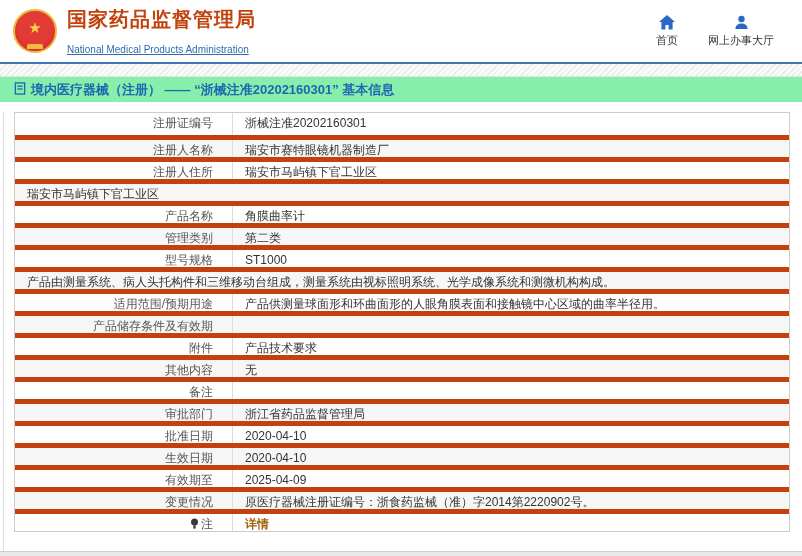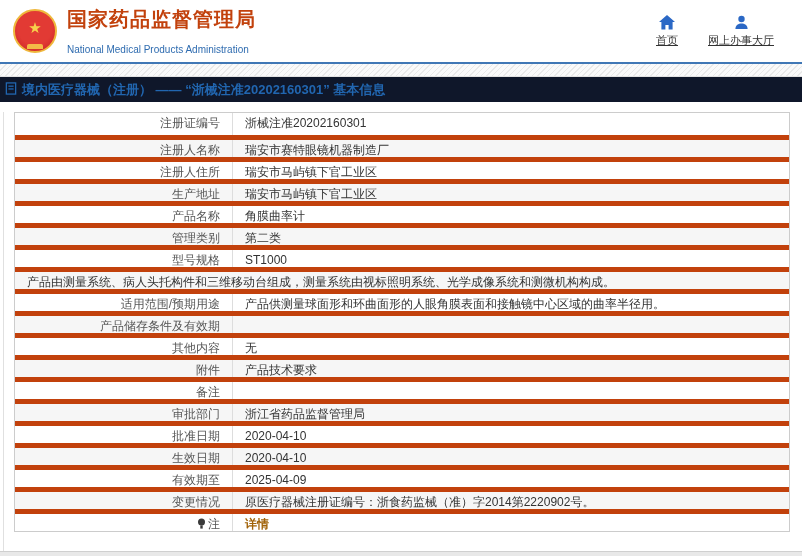--- a/index.html
+++ b/index.html
@@ -20,59 +20,59 @@
     border: 2px solid #efb83c;
     display: flex; align-items: center; justify-content: center;
   }
   .emblem-star { color: #f7d14b; font-size: 15px; line-height: 1; margin-top: -8px; }
   .emblem-base {
     position: absolute; left: 14px; bottom: 4px; width: 16px; height: 5px;
     background: #f7d14b; border-radius: 2px 2px 0 0; opacity: .85;
   }
   .brand-text { margin-left: 10px; }
   .brand-title { color: #c2410c; font-size: 20px; font-weight: bold; letter-spacing: 1px; line-height: 1.1; }
-  .brand-subtitle { color: #2f6cb0; font-size: 10px; margin-top: 14px; }
+  .brand-subtitle { color: #2f6cb0; font-size: 10px; margin-top: 14px; text-decoration: underline; }
 
   .data-query { display: flex; align-items: center; margin-left: 32px; gap: 6px; cursor: pointer; }
   .data-query-label { font-size: 16px; color: #2b2b2b; }
 
   .top-nav { margin-left: auto; display: flex; gap: 30px; margin-right: 28px; }
   .nav-item { display: flex; flex-direction: column; align-items: center; gap: 3px; cursor: pointer; }
-  .nav-item .nav-label { font-size: 11px; color: #333; white-space: nowrap; text-decoration: underline; }
+  .nav-item .nav-label { font-size: 11px; color: #333; white-space: nowrap; }
   .nav-icon svg { display: block; }
 
   
   .header-line { height: 2px; background: #4077b5; }
   .stripe-band {
     height: 13px;
     background: repeating-linear-gradient(135deg, #e9e9e9 0 1px, #fafafa 1px 4px);
     border-bottom: 1px solid #e3e3e3;
   }
 
   
   .breadcrumb-bar {
-    height: 25px; background: #0f172a;
+    height: 25px; background: #86efac;
     display: flex; align-items: center; gap: 5px;
-    padding-left: 5px;
+    padding-left: 14px;
   }
   .breadcrumb-text { color: #2166b0; font-size: 13px; font-weight: 600; }
 
   
   .content { border-left: 1px solid #e0e0e0; margin-left: 3px; padding-bottom: 2px; min-height: 455px; }
   .info-table {
     margin: 10px 12px 0 10px;
     border: 1px solid #cccccc;
     background: #fff;
   }
   .row { display: flex; height: 22px; line-height: 21px; font-size: 12px; border-top: 5px solid #c2410c; }
   .row:first-child { border-top: none; }
   .row:nth-child(even) { background: #f6f6f6; }
   .cell-label {
     width: 218px; flex: 0 0 218px;
-    text-align: right; padding-right: 12px;
+    text-align: right; padding-right: 19px;
     color: #555555; border-right: 1px solid #dddddd;
   }
   .cell-value { flex: 1; padding-left: 12px; color: #333333; white-space: nowrap; }
   .cell-value a { color: #a16207; text-decoration: none; cursor: pointer; font-weight: bold; }
   .note-icon { display: inline-block; vertical-align: -2px; margin-right: 2px; }
 
   
   .footer-strip {
     position: absolute; left: 0; right: 0; bottom: 0; height: 5px;
     background: #e8e8e8; border-top: 1px solid #cfcfcf;
@@ -137,21 +137,20 @@
     </div>
     <div class="row">
       <div class="cell-label">注册人名称</div>
       <div class="cell-value">瑞安市赛特眼镜机器制造厂</div>
     </div>
     <div class="row">
       <div class="cell-label">注册人住所</div>
       <div class="cell-value">瑞安市马屿镇下官工业区</div>
     </div>
     <div class="row">
-      <div class="cell-label">生产地址</div>
       <div class="cell-value">瑞安市马屿镇下官工业区</div>
     </div>
     <div class="row">
       <div class="cell-label">产品名称</div>
       <div class="cell-value">角膜曲率计</div>
     </div>
     <div class="row">
       <div class="cell-label">管理类别</div>
       <div class="cell-value">第二类</div>
     </div>
@@ -164,26 +163,26 @@
     </div>
     <div class="row">
       <div class="cell-label">适用范围/预期用途</div>
       <div class="cell-value">产品供测量球面形和环曲面形的人眼角膜表面和接触镜中心区域的曲率半径用。</div>
     </div>
     <div class="row">
       <div class="cell-label">产品储存条件及有效期</div>
       <div class="cell-value"></div>
     </div>
     <div class="row">
+      <div class="cell-label">附件</div>
+      <div class="cell-value">产品技术要求</div>
+    </div>
+    <div class="row">
       <div class="cell-label">其他内容</div>
       <div class="cell-value">无</div>
-    </div>
-    <div class="row">
-      <div class="cell-label">附件</div>
-      <div class="cell-value">产品技术要求</div>
     </div>
     <div class="row">
       <div class="cell-label">备注</div>
       <div class="cell-value"></div>
     </div>
     <div class="row">
       <div class="cell-label">审批部门</div>
       <div class="cell-value">浙江省药品监督管理局</div>
     </div>
     <div class="row">

